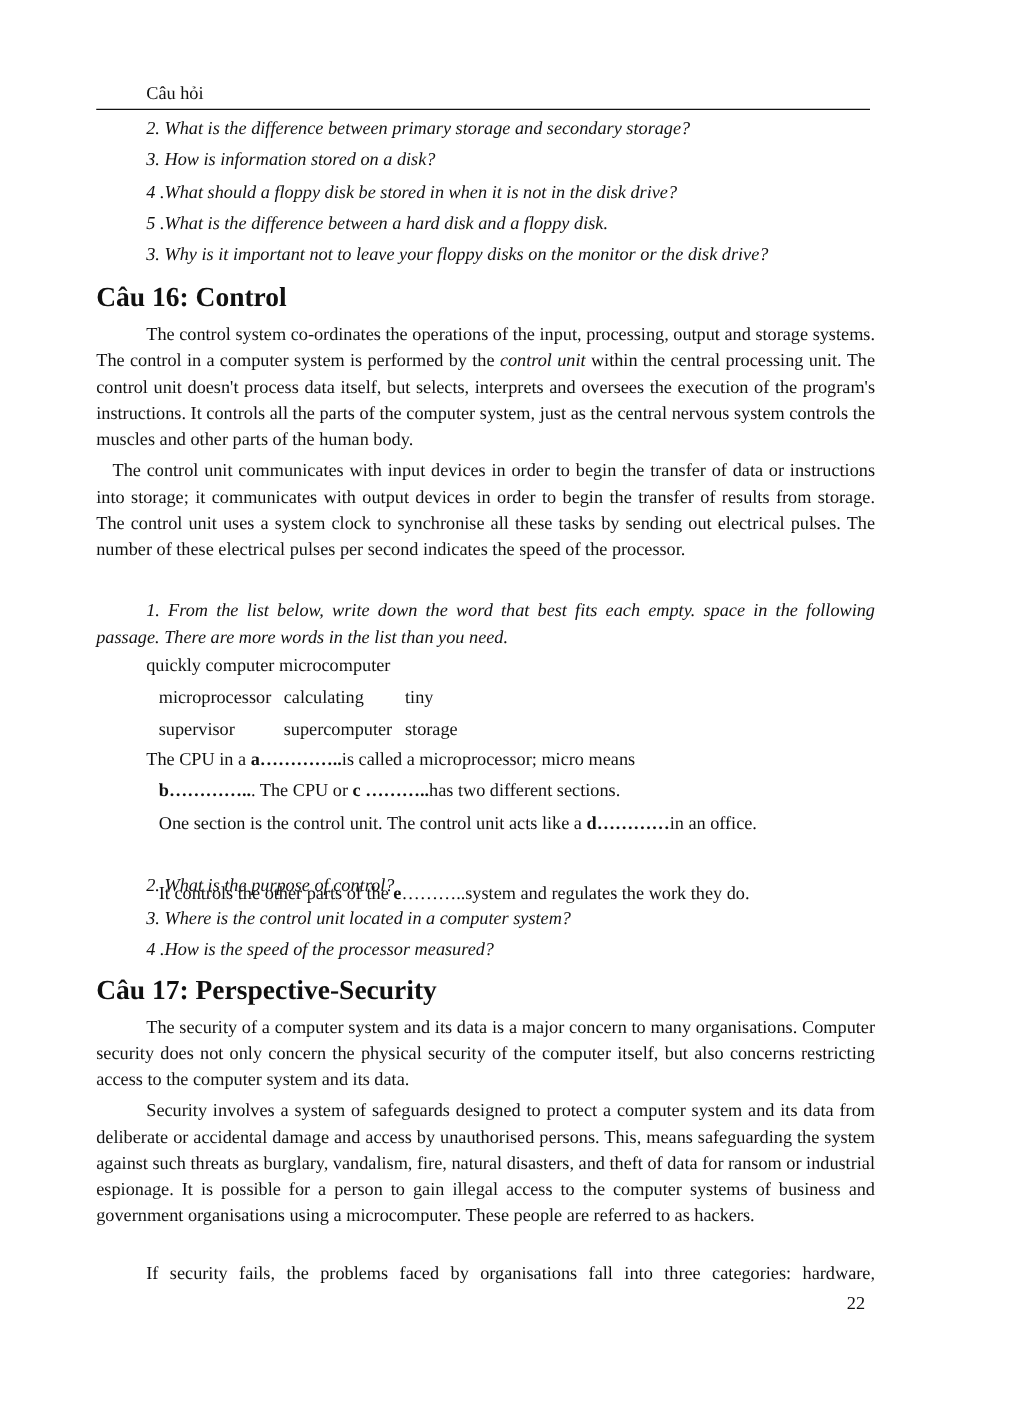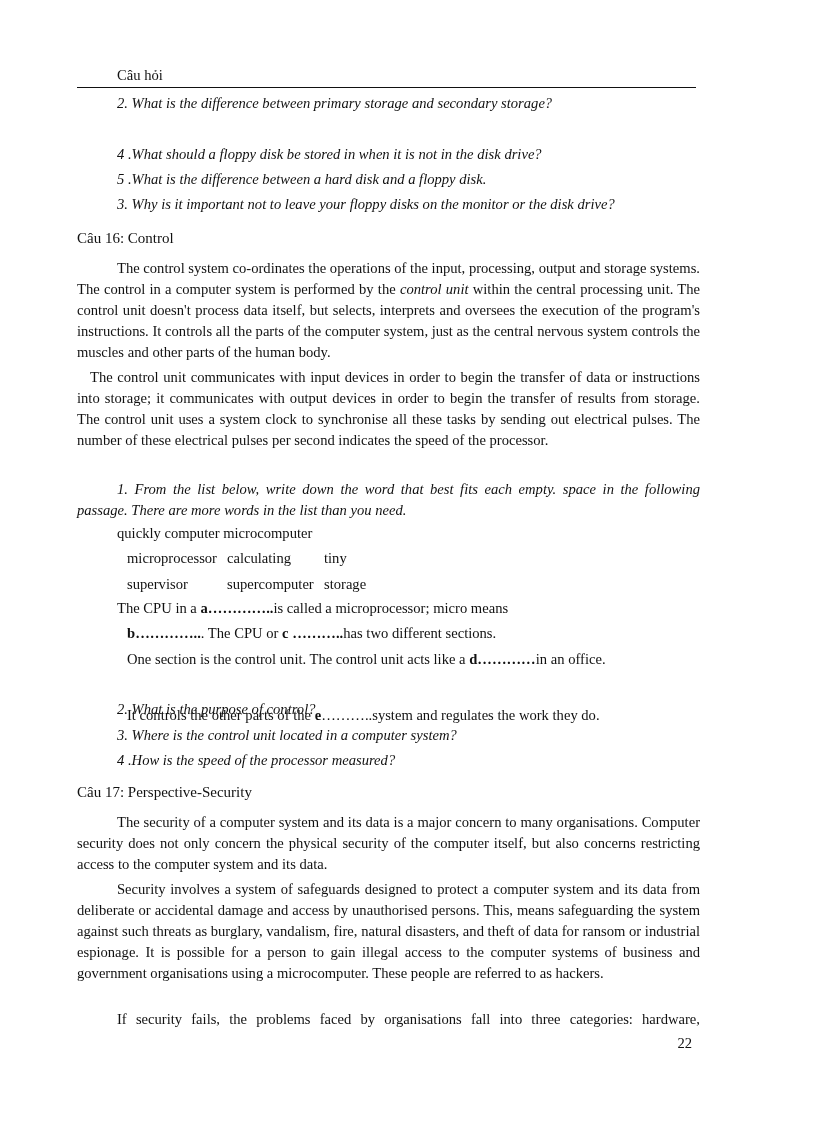--- a/index.html
+++ b/index.html
@@ -41,22 +41,22 @@
     .line {
       position: absolute;
       white-space: nowrap;
       line-height: 18px;
       text-align: right;
     }
     .italic { font-style: italic; }
     .heading {
       position: absolute;
       left: 77px;
-      font-weight: normal;
-      font-size: 15px;
+      font-weight: bold;
+      font-size: 22px;
       line-height: 22px;
       white-space: nowrap;
     }
     .para {
       position: absolute;
       left: 77px;
       width: 623px;
       text-align: justify;
       text-align-last: left;
       line-height: 21.1px;
@@ -79,20 +79,21 @@
   </style>
 </head>
 <body>
 
 <div class="page">
 
   <div class="running-header">Câu hỏi</div>
   <div class="header-rule"></div>
 
   <div class="line italic q" style="top:94px">2. What is the difference between primary storage and secondary storage?</div>
+  <div class="line italic q" style="top:119px">3. How is information stored on a disk?</div>
   <div class="line italic q" style="top:145px">4 .What should a floppy disk be stored in when it is not in the disk drive?</div>
   <div class="line italic q" style="top:170px">5 .What is the difference between a hard disk and a floppy disk.</div>
   <div class="line italic q" style="top:195px">3. Why is it important not to leave your floppy disks on the monitor or the disk drive?</div>
 
   <div class="heading" style="top:227px">Câu 16: Control</div>
 
   <p class="para" style="top:258px; text-indent:40px;"><span>The control system co-ordinates the operations of the input, processing, output and storage systems. The control in a computer system is performed by the </span><i>control unit</i><span> within the central processing unit. The control unit doesn't process data itself, but selects, interprets and oversees the execution of the program's instructions. It controls all the parts of the computer system, just as the central nervous system controls the muscles and other parts of the human body.</span></p>
 
   <p class="para" style="top:367px; text-indent:13px;">The control unit communicates with input devices in order to begin the transfer of data or instructions into storage; it communicates with output devices in order to begin the transfer of results from storage. The control unit uses a system clock to synchronise all these tasks by sending out electrical pulses. The number of these electrical pulses per second indicates the speed of the processor.</p>
 

